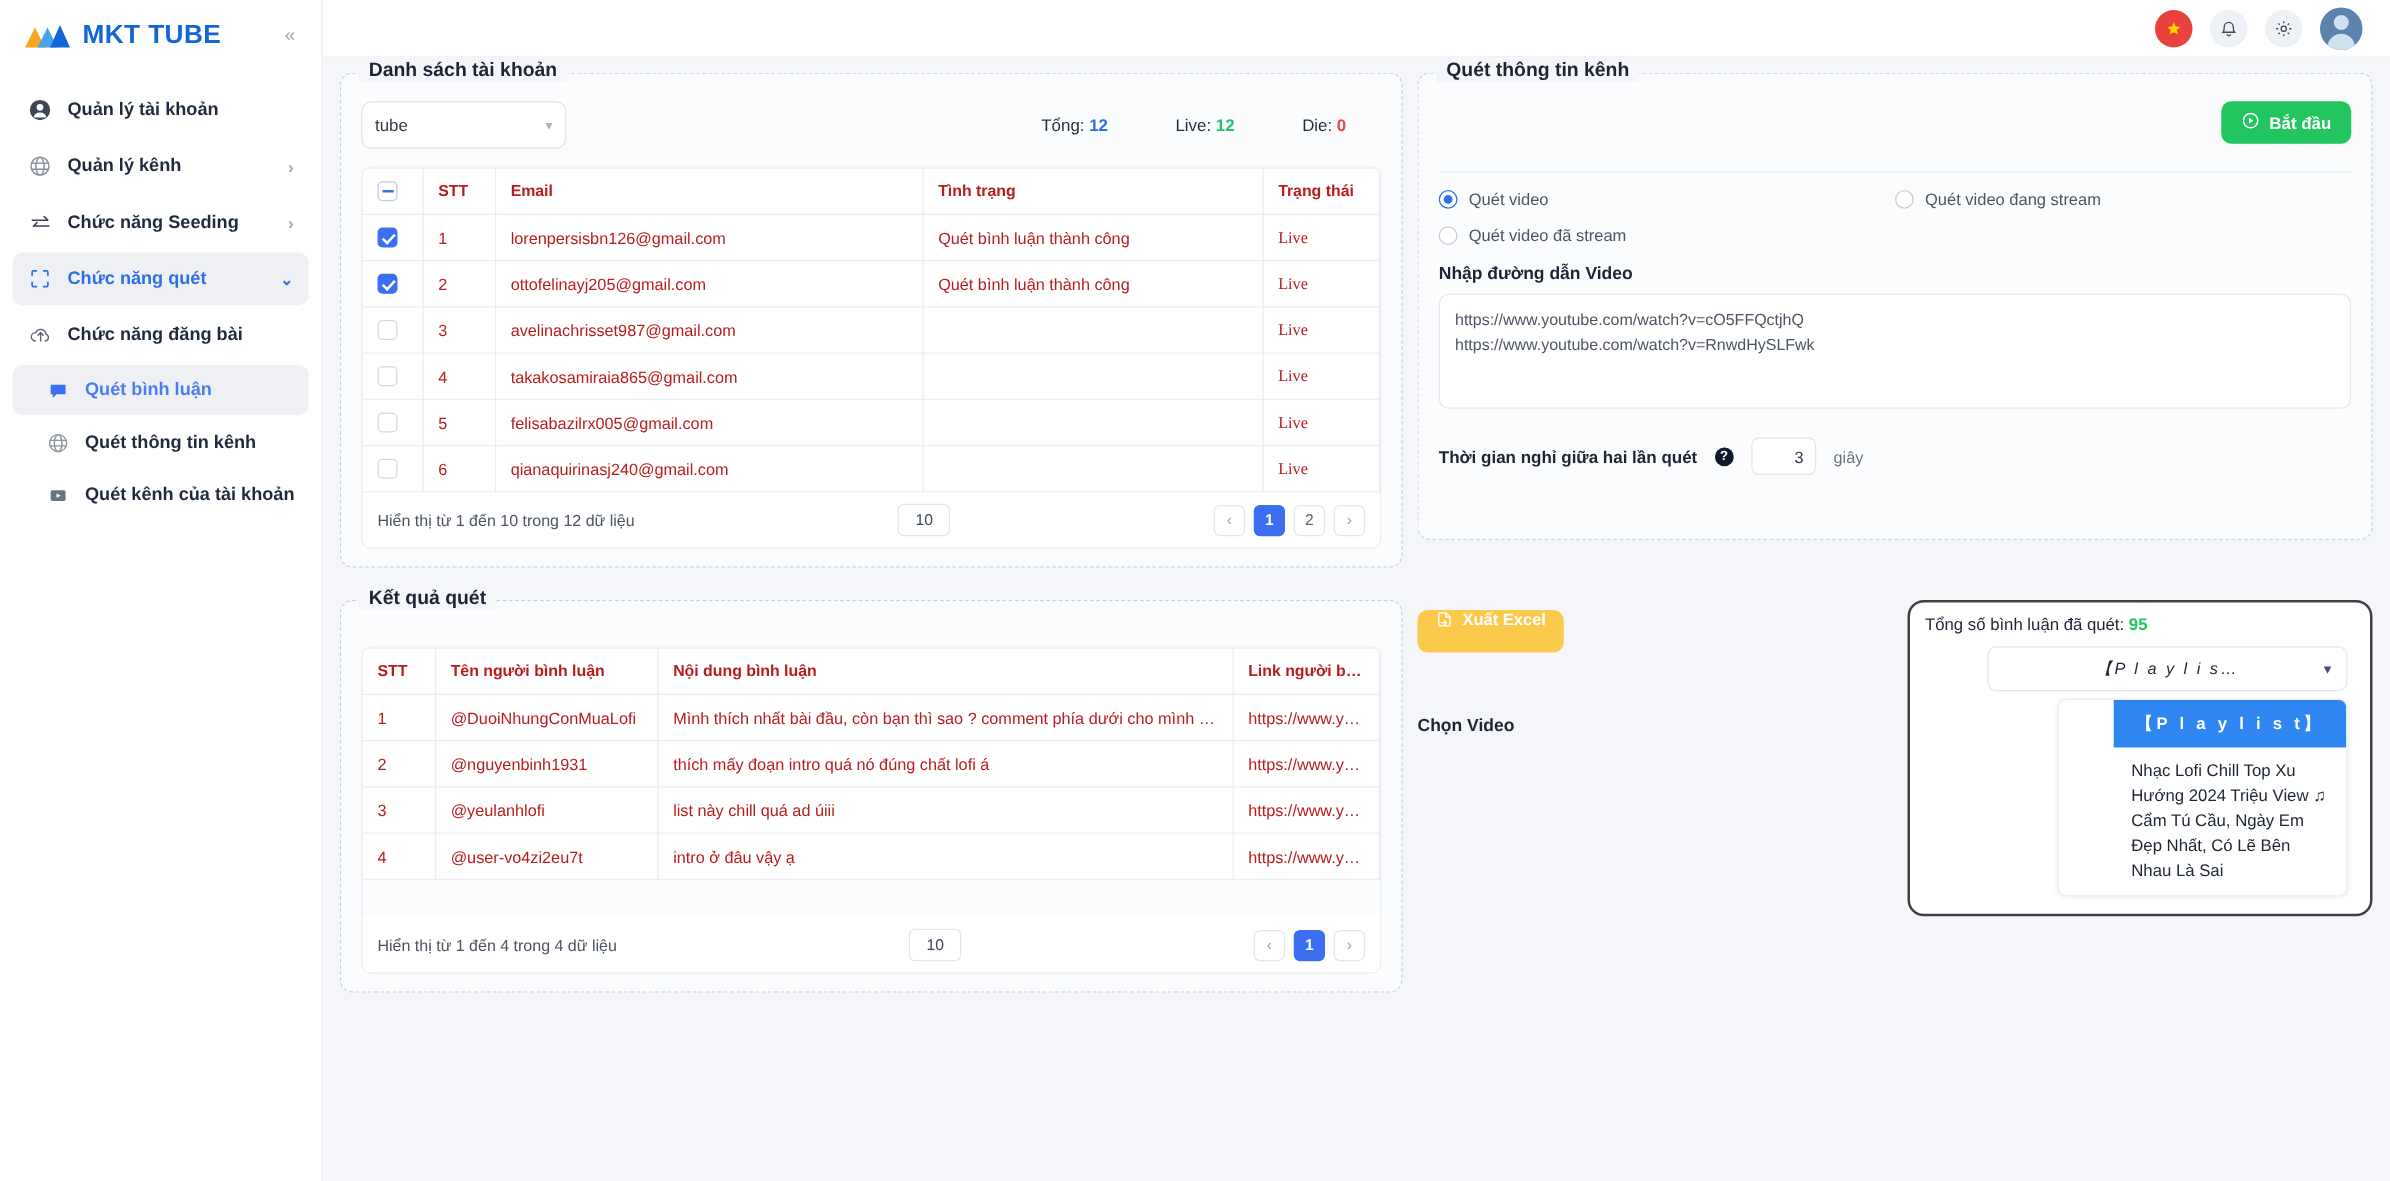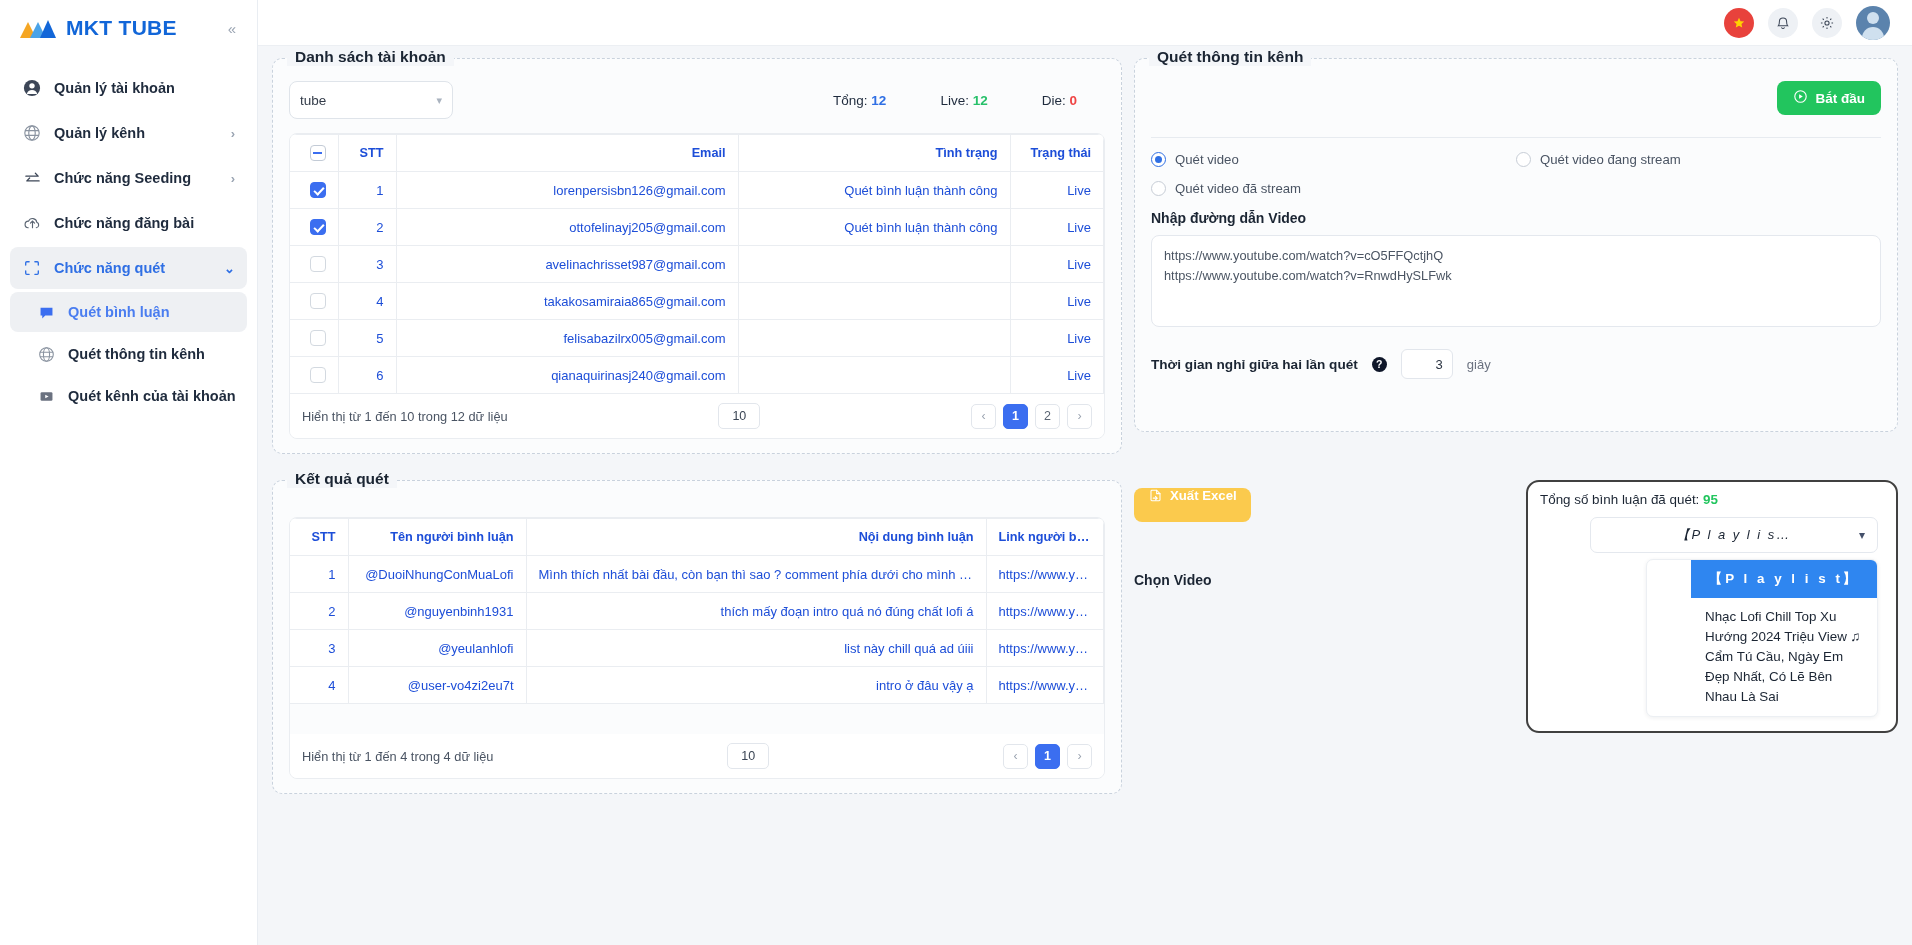--- a/index.html
+++ b/index.html
@@ -113,41 +113,41 @@
   }
   .select-box .cv { margin-left: auto; color: #aab3bf; font-size: 11px; }
   .counts { margin-left: auto; display: flex; gap: 54px; font-size: 13.5px; color: #1f2b3d; padding-right: 28px;}
   .counts b { font-weight: 400; }
   .c-total { color: #2f6fe4; font-weight: 700; }
   .c-live { color: #27c06a; font-weight: 700; }
   .c-die { color: #ef4444; font-weight: 700; }
 
   table.grid { width: 100%; border-collapse: collapse; background: #fff; table-layout: fixed; }
   table.grid th, table.grid td {
-    border: 1px solid #eaedf1; font-size: 13px; color: #1d4ed8;
-    padding: 0 12px; height: 37px; text-align: right; overflow: hidden;
+    border: 1px solid #eaedf1; font-size: 13px; color: #b91c1c;
+    padding: 0 12px; height: 37px; text-align: left; overflow: hidden;
     white-space: nowrap; text-overflow: ellipsis;
   }
   table.grid th { font-weight: 700; font-size: 12.7px; background: #fff; }
   .tbl-wrap { margin-top: 14px; border-radius: 8px; overflow: hidden; border: 1px solid #eaedf1; }
   .tbl-wrap table.grid th:first-child, .tbl-wrap table.grid td:first-child { border-left: none; }
   .cb {
     width: 16px; height: 16px; border: 1.5px solid #d3d9e0; border-radius: 4px;
     display: inline-block; vertical-align: middle; cursor: pointer; background: #fff;
   }
   .cb.checked { background: #3b6ef0; border-color: #3b6ef0; position: relative; }
   .cb.checked::after {
     content: ""; position: absolute; left: 5px; top: 1.5px; width: 4px; height: 8px;
     border: solid #fff; border-width: 0 2px 2px 0; transform: rotate(43deg);
   }
   .cb.indet { border-color: #c3cbd6; position: relative; }
   .cb.indet::after {
     content:""; position:absolute; left:2.5px; top:6px; width:9px; height:1.8px; background:#3b6ef0;
   }
-  .live { color: #27c06a; }
+  .live { color: #27c06a; font-family: Liberation Serif, serif; }
 
   .pager {
     display: flex; align-items: center; height: 44px; padding: 0 12px;
     font-size: 12.8px; color: #4a5463; background: #fff;
   }
   .pg-size {
     width: 42px; height: 26px; border: 1px solid #e2e6ec; border-radius: 5px;
     display: flex; align-items: center; justify-content: center;
     font-size: 12.5px; color: #3a4554; margin: 0 auto; cursor: pointer;
   }
@@ -280,38 +280,38 @@
       <div class="nav-item">
         <span class="ico">
           <svg width="19" height="19" viewBox="0 0 20 20" fill="none" stroke="#3c4657" stroke-width="1.3" stroke-linecap="round">
               <path d="M3 7.5h13M13 4.5l3 3M17 12.5H4M7 9.5l-3 3"></path>
             </svg>
         </span>
         <span>Chức năng Seeding</span>
         <span class="chev">›</span>
       </div>
 
+      <div class="nav-item active-parent">
+        <span class="ico">
+          <svg width="18" height="18" viewBox="0 0 20 20" fill="none" stroke="#2f6fe4" stroke-width="1.5" stroke-linecap="round">
+              <path d="M3 6.8V4.2A1.2 1.2 0 0 1 4.2 3h2.6M13.2 3h2.6A1.2 1.2 0 0 1 17 4.2v2.6M17 13.2v2.6a1.2 1.2 0 0 1-1.2 1.2h-2.6M6.8 17H4.2A1.2 1.2 0 0 1 3 15.8v-2.6"></path>
+            </svg>
+        </span>
+        <span>Chức năng quét</span>
+        <span class="chev">⌄</span>
+      </div>
+
       <div class="nav-item">
         <span class="ico">
           <svg width="19" height="19" viewBox="0 0 20 20" fill="none" stroke="#5b6573" stroke-width="1.2" stroke-linecap="round">
               <path d="M5.5 14.5a3.5 3.5 0 0 1 .4-7 4.5 4.5 0 0 1 8.6 1.2 3 3 0 0 1-.5 5.8"></path>
               <path d="M10 14.5V7.5M7.8 9.6 10 7.4l2.2 2.2"></path>
             </svg>
         </span>
         <span>Chức năng đăng bài</span>
-      </div>
-
-      <div class="nav-item active-parent">
-        <span class="ico">
-          <svg width="18" height="18" viewBox="0 0 20 20" fill="none" stroke="#2f6fe4" stroke-width="1.5" stroke-linecap="round">
-              <path d="M3 6.8V4.2A1.2 1.2 0 0 1 4.2 3h2.6M13.2 3h2.6A1.2 1.2 0 0 1 17 4.2v2.6M17 13.2v2.6a1.2 1.2 0 0 1-1.2 1.2h-2.6M6.8 17H4.2A1.2 1.2 0 0 1 3 15.8v-2.6"></path>
-            </svg>
-        </span>
-        <span>Chức năng quét</span>
-        <span class="chev">⌄</span>
       </div>
 
       <div class="nav-sub selected">
         <span class="ico">
           <svg width="17" height="17" viewBox="0 0 20 20">
               <path d="M3 4.5h14v9H8.5L5 17v-3.5H3z" fill="#3b6ef0"></path>
             </svg>
         </span>
         <span>Quét bình luận</span>
       </div>

